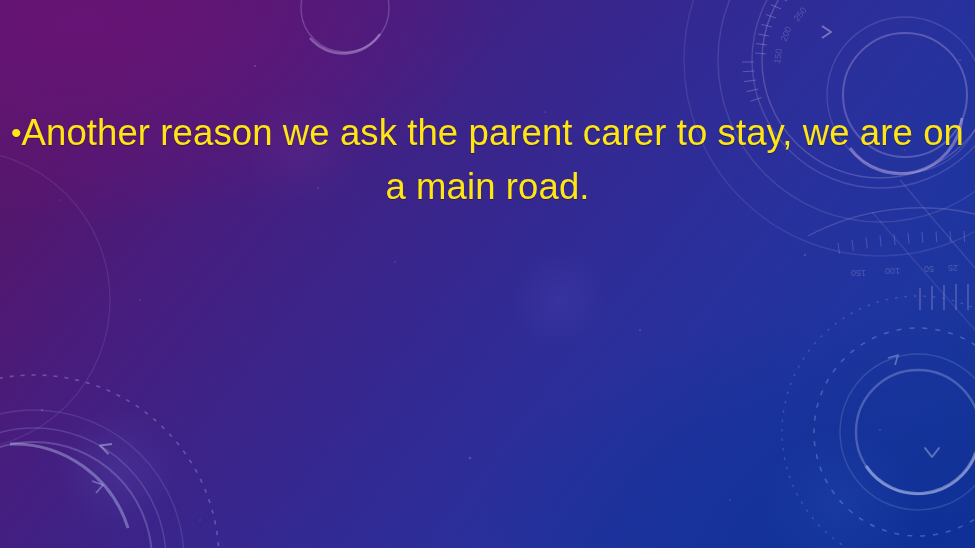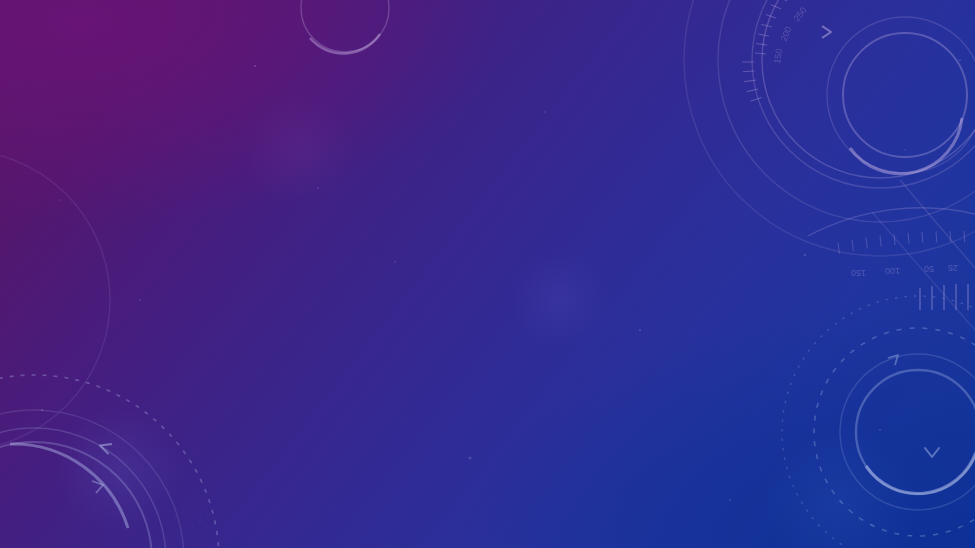--- a/index.html
+++ b/index.html
@@ -199,15 +199,18 @@
       </g>
 
       <g stroke="#c0b2e6" stroke-opacity="0.12">
         <circle cx="-40" cy="300" r="150"></circle>
       </g>
     </g>
   </svg>
 
   <div id="content">
     <div class="spacer"></div>
+    <div class="para">
+      <span class="bullet">•</span><span>Another reason we ask the parent carer to stay, we are on a main road.</span>
+    </div>
   </div>
 
 </div>
 
 </body></html>

